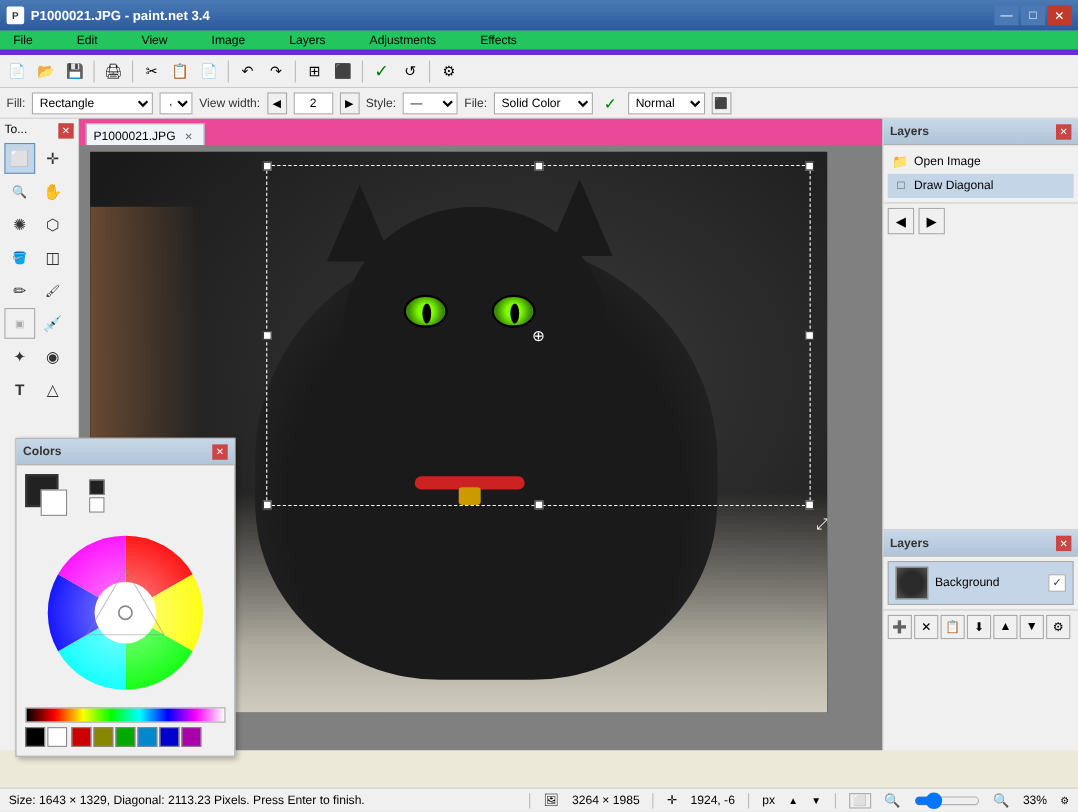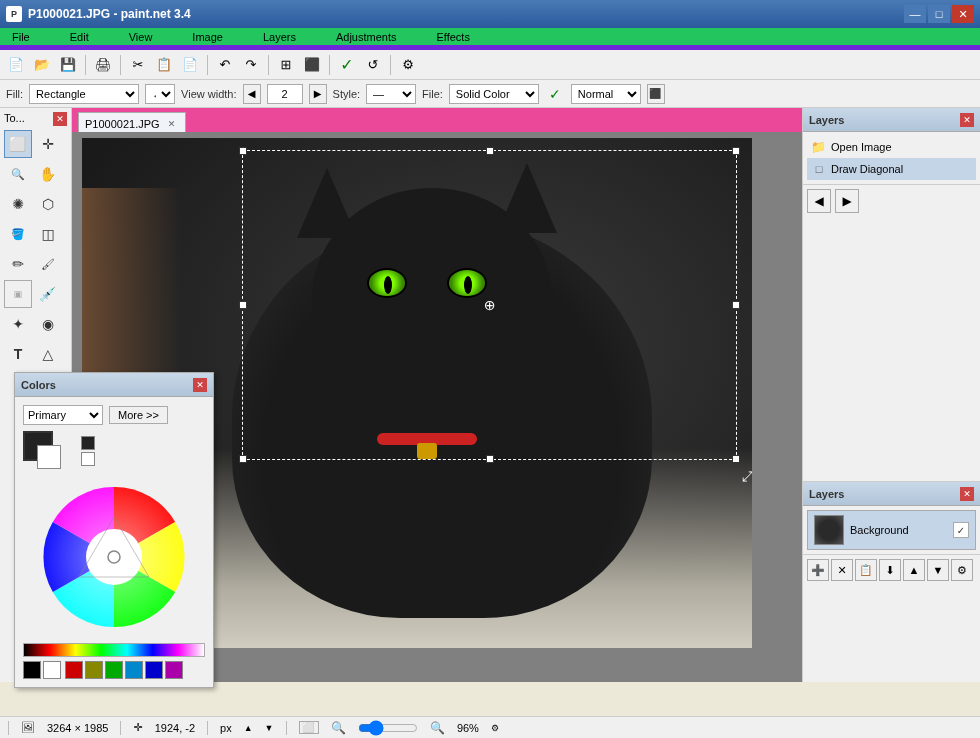--- a/index.html
+++ b/index.html
@@ -586,27 +586,20 @@
   </div>
 
 </div>
 
 <div id="colors-panel">
   <div id="colors-header">
     <span>Colors</span>
     <button class="panel-close">✕</button>
   </div>
   <div id="colors-content">
-    <div id="color-mode-row">
-      <select id="color-mode-select">
-        <option>Primary</option>
-        <option>Secondary</option>
-      </select>
-      <button id="more-btn">More &gt;&gt;</button>
-    </div>
     <div id="color-swatches">
       <div style="position:relative; width:50px; height:40px;">
         <div style="position:absolute; left:0; top:0; width:30px; height:30px; background:#222; border:2px solid #333;"></div>
         <div style="position:absolute; left:14px; top:14px; width:24px; height:24px; background:#fff; border:1px solid #888;"></div>
       </div>
       <div style="display:flex; flex-direction:column; gap:2px; margin-left:4px;">
         <div style="width:14px; height:14px; background:#222; border:1px solid #888; cursor:pointer;"></div>
         <div style="width:14px; height:14px; background:#fff; border:1px solid #888; cursor:pointer;"></div>
       </div>
     </div>
@@ -649,32 +642,33 @@
         <div class="bw-swatch" style="background:#0a0;"></div>
         <div class="bw-swatch" style="background:#08c;"></div>
         <div class="bw-swatch" style="background:#00c;"></div>
         <div class="bw-swatch" style="background:#a0a;"></div>
       </div>
     </div>
   </div>
 </div>
 
 <div id="status-bar">
+  <span id="status-left">Size: 1643 × 1329, Diagonal: 2113.23 Pixels. Press Enter to finish.</span>
   <div id="status-right">
     <div class="status-sep"></div>
     <span>🖼</span>
     <span>3264 × 1985</span>
     <div class="status-sep"></div>
     <span>✛</span>
-    <span>1924, -2</span>
+    <span>1924, -6</span>
     <div class="status-sep"></div>
     <span>px</span>
     <button style="border:none; background:transparent; cursor:pointer; font-size:9px;">▲</button>
     <button style="border:none; background:transparent; cursor:pointer; font-size:9px;">▼</button>
     <div class="status-sep"></div>
     <button style="border:1px solid #aaa; background:#f0f0f0; cursor:pointer; font-size:10px; padding:0 3px;">⬜</button>
     <button style="border:none; background:transparent; cursor:pointer; font-size:12px;">🔍</button>
     <input type="range" id="zoom-slider" min="1" max="100" value="24" style="width: 60px;">
     <button style="border:none; background:transparent; cursor:pointer; font-size:12px;">🔍</button>
-    <span>96%</span>
+    <span>33%</span>
     <button style="border:none; background:transparent; cursor:pointer; font-size:9px;">⚙</button>
   </div>
 </div>
 
 </body></html>

